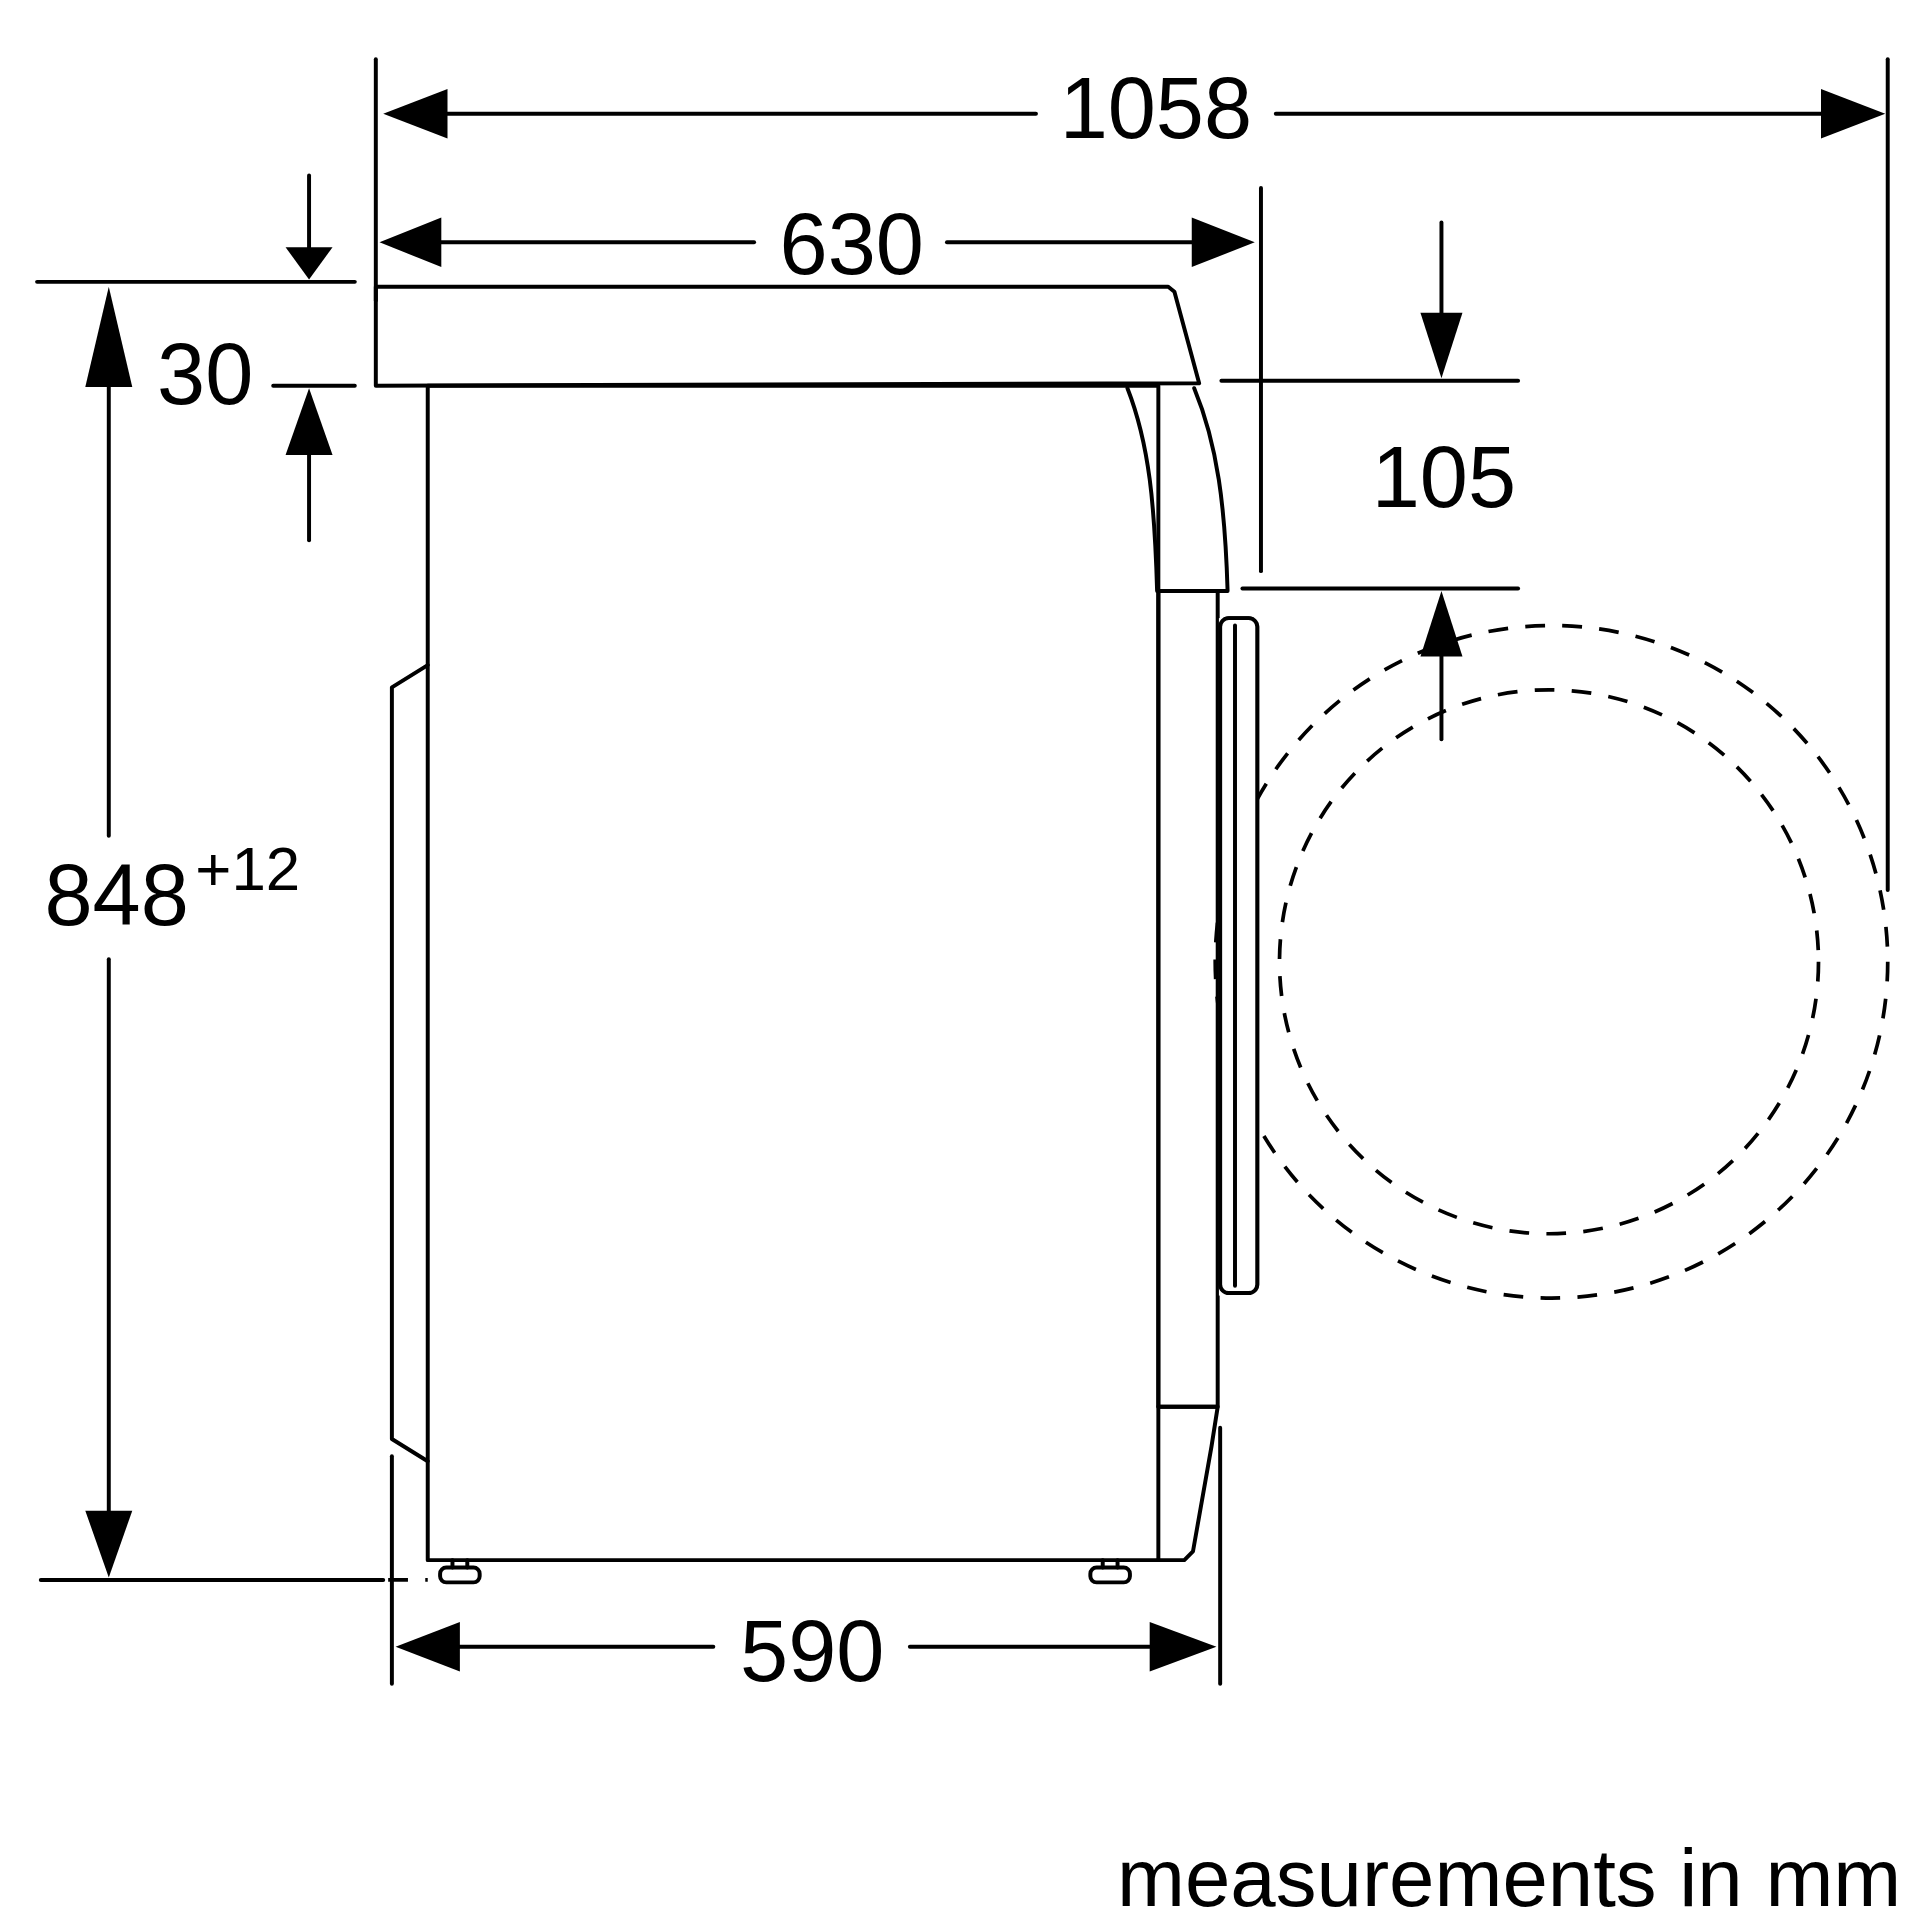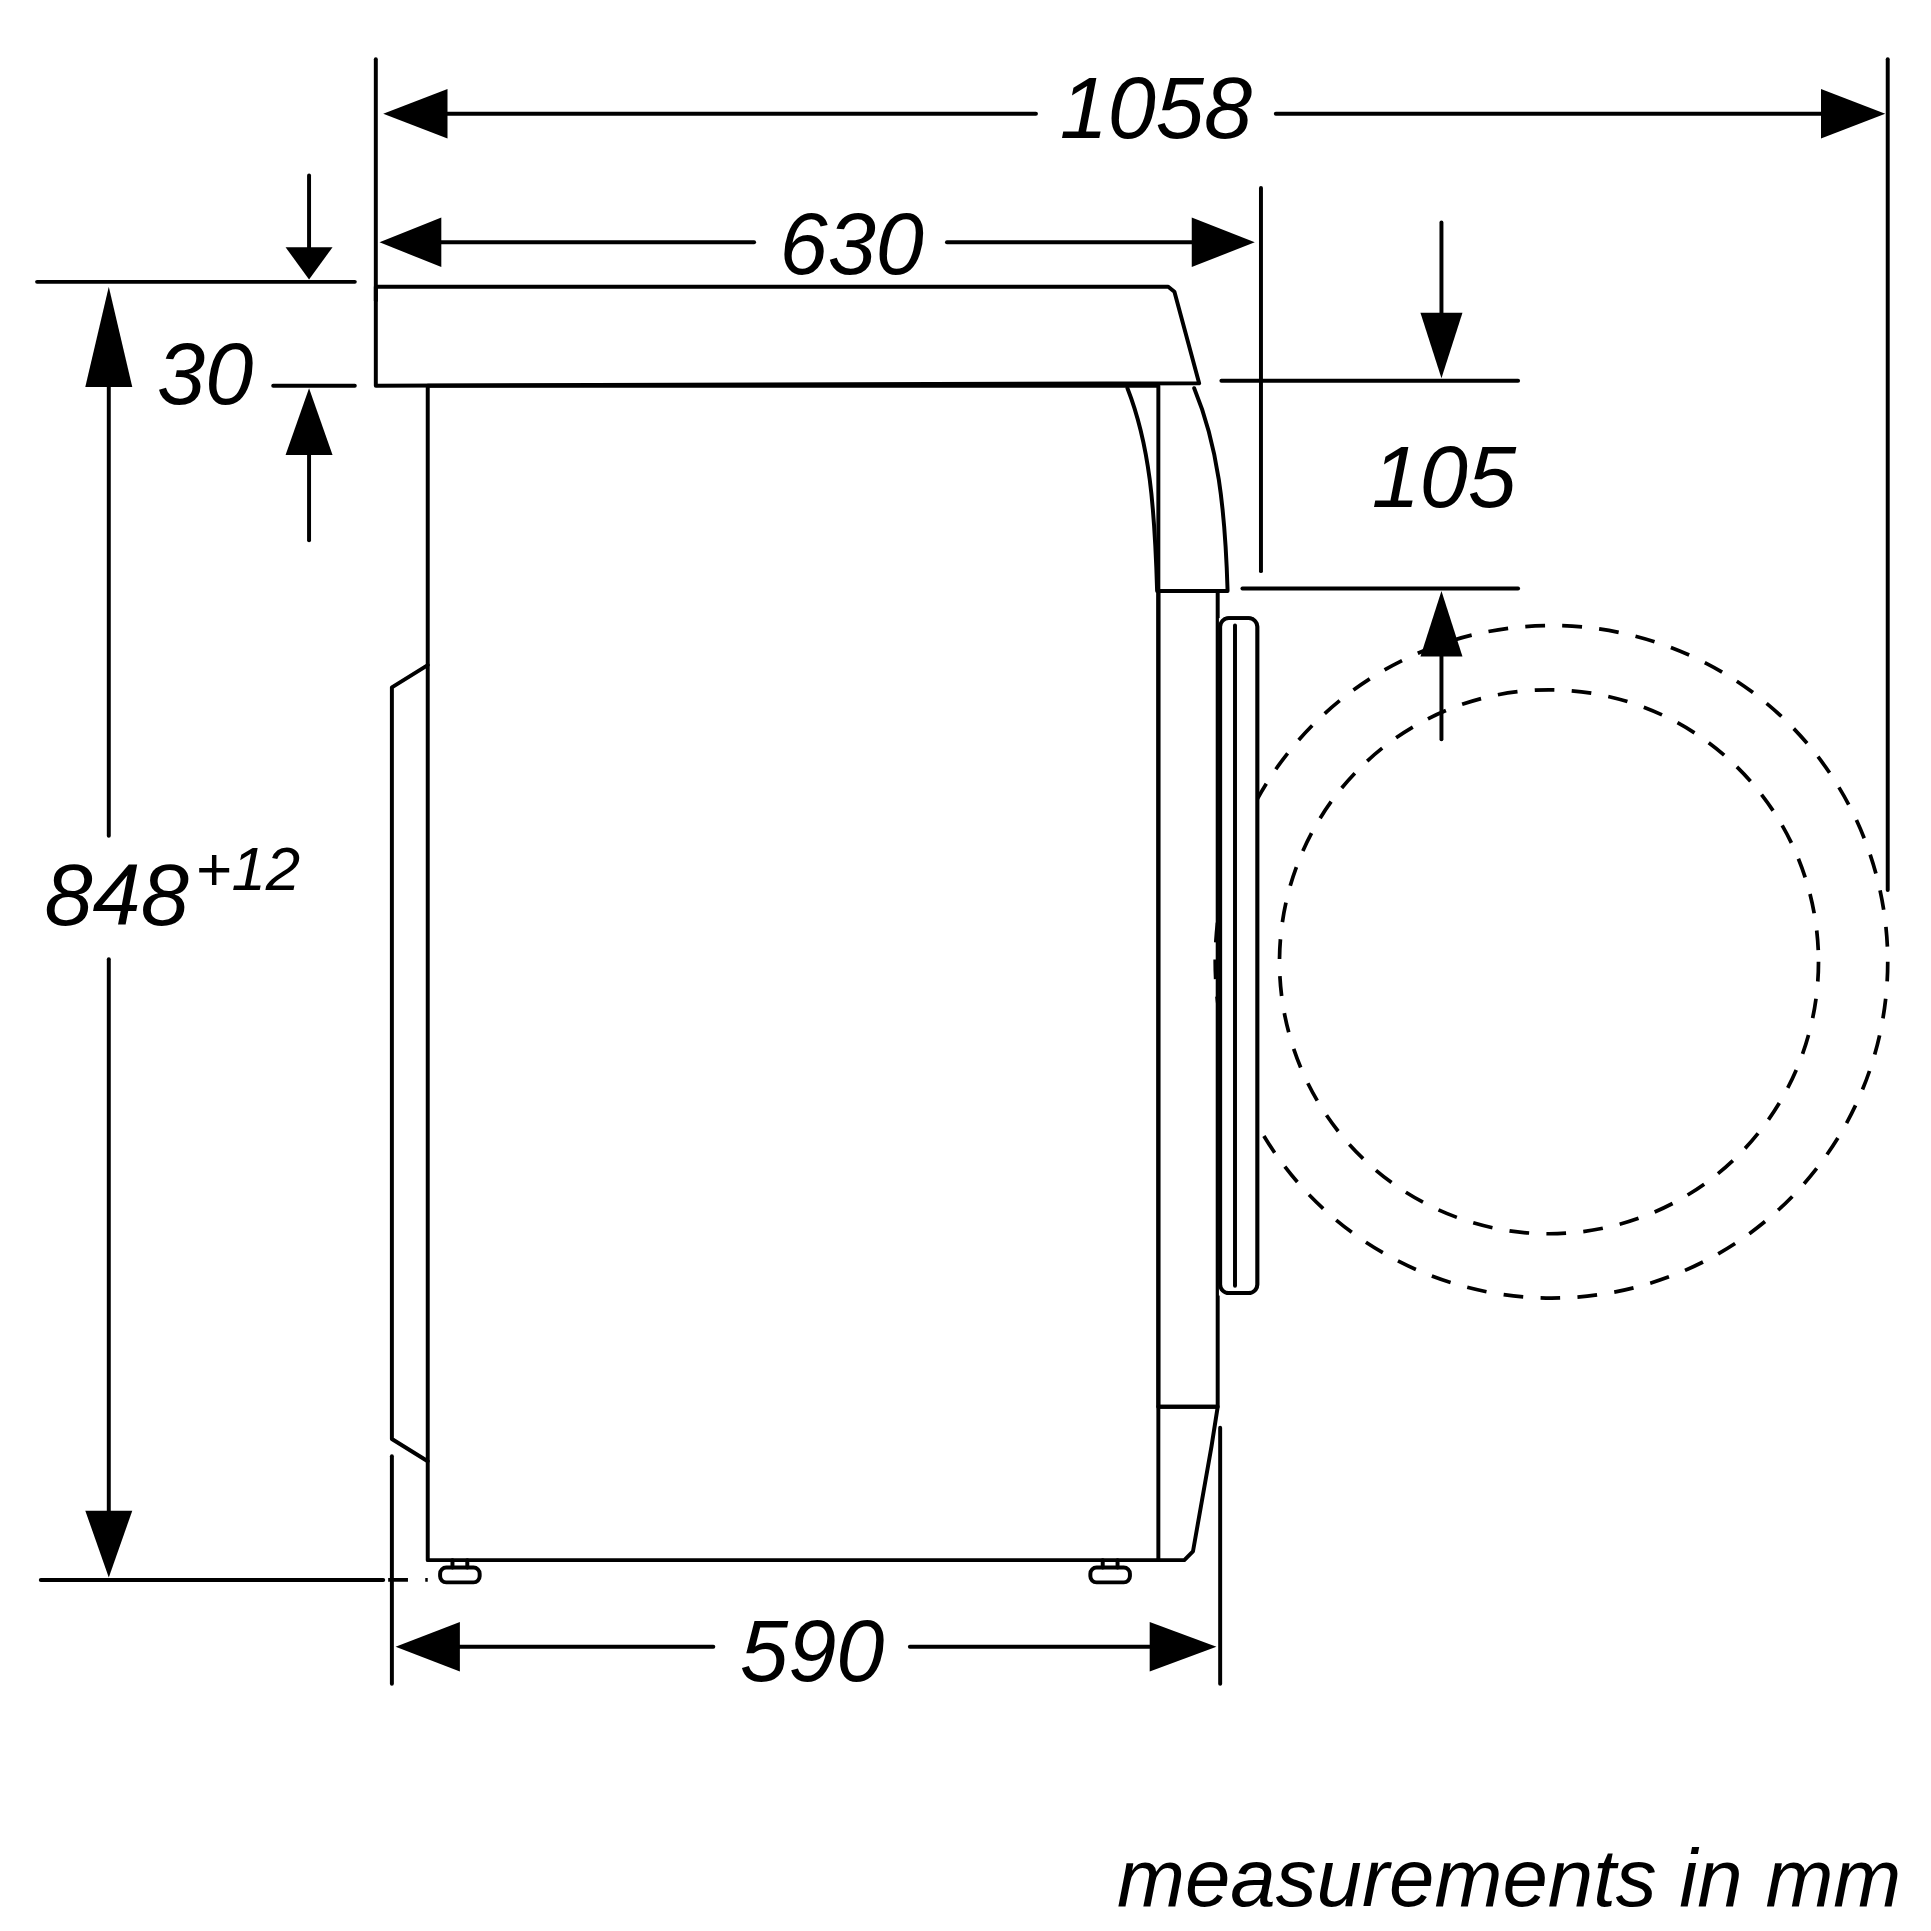--- a/index.html
+++ b/index.html
@@ -1,17 +1,17 @@
 <!DOCTYPE html>
 <html><head>
 <meta charset="utf-8">
 <style>
   html, body { margin: 0; padding: 0; background: #ffffff; }
   body { width: 1931px; height: 1931px; overflow: hidden; }
-  #drawing { position: absolute; left: 0; top: 0; width: 1743px; height: 1931px; font-style: italic; }
+  #drawing { position: absolute; left: 0; top: 0; width: 1743px; height: 1931px; }
   svg text { font-family: "Liberation Sans", "DejaVu Sans", sans-serif; fill: #000; }
   .ln { stroke: #000; stroke-width: 3.2; fill: none; stroke-linecap: round; stroke-linejoin: round; }
   .dash { stroke: #000; stroke-width: 3; fill: none; stroke-dasharray: 16 14; }
   .arrow { fill: #000; stroke: none; }
   .dim { font-size: 70px; }
   .cap { font-size: 66px; }
 </style>
 </head>
 <body>
 

